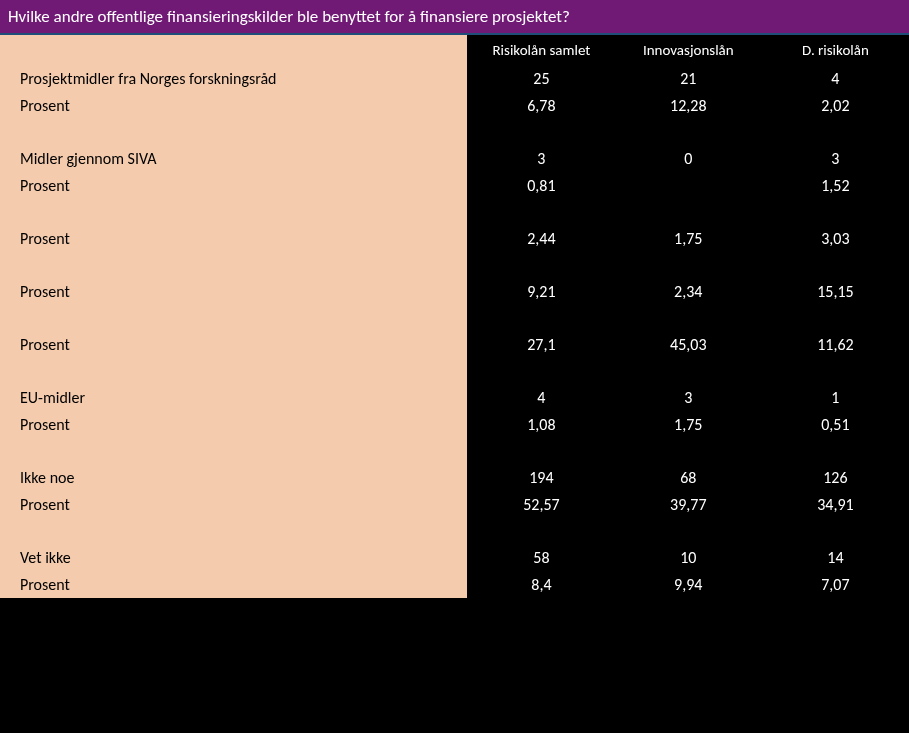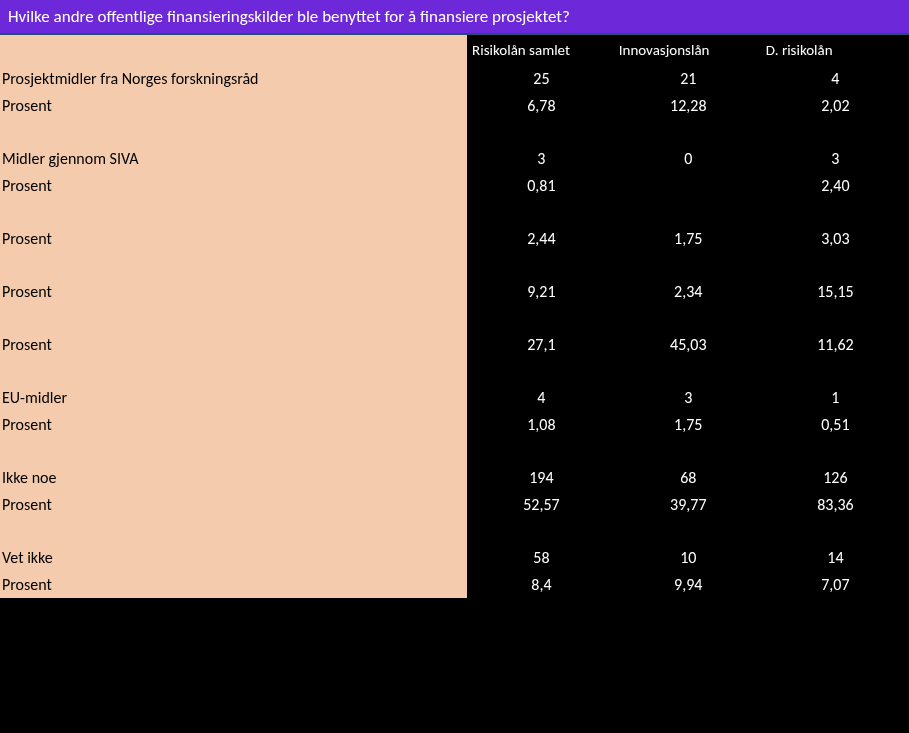--- a/index.html
+++ b/index.html
@@ -7,46 +7,47 @@
     font-family: Calibri, Arial, sans-serif;
     font-size: 16px;
     background: #000;
     width: 909px;
   }
   .table {
     width: 909px;
     border-collapse: collapse;
   }
   .header-row td {
-    background: #6d28d9;
+    background: #701a75;
     color: #fff;
     padding: 6px 8px;
     font-size: 17px;
     border-bottom: 2px solid #1f4e79;
   }
   .header-row .title {
     text-align: left;
   }
   .col-headers td {
     background: #000;
     color: #fff;
+    text-align: center;
     padding: 6px 4px;
     font-size: 15px;
     white-space: nowrap;
     overflow: hidden;
   }
   .col-headers td.label-col {
     background: #f4cbad;
     border-right: 1px solid #000;
   }
   td.label-col {
     background: #f4cbad;
     color: #000;
     text-align: left;
-    padding: 4px 2px;
+    padding: 4px 20px;
     width: 464px;
     border-right: 1px solid #000;
   }
   td.data {
     background: #000;
     color: #fff;
     text-align: center;
     padding: 4px 4px;
     width: 146px;
   }
@@ -94,21 +95,21 @@
   <tr>
     <td class="label-col">Midler gjennom SIVA</td>
     <td class="data">3</td>
     <td class="data">0</td>
     <td class="data">3</td>
   </tr>
   <tr>
     <td class="label-col">Prosent</td>
     <td class="data">0,81</td>
     <td class="data"></td>
-    <td class="data">2,40</td>
+    <td class="data">1,52</td>
   </tr>
   <tr class="spacer">
         <td class="label-col"></td>
         <td class="data"></td>
         <td class="data"></td>
         <td class="data"></td>
       </tr>
 
   <tr>
     <td class="label-col">Prosent</td>
@@ -171,21 +172,21 @@
   <tr>
     <td class="label-col">Ikke noe</td>
     <td class="data">194</td>
     <td class="data">68</td>
     <td class="data">126</td>
   </tr>
   <tr>
     <td class="label-col">Prosent</td>
     <td class="data">52,57</td>
     <td class="data">39,77</td>
-    <td class="data">83,36</td>
+    <td class="data">34,91</td>
   </tr>
   <tr class="spacer">
         <td class="label-col"></td>
         <td class="data"></td>
         <td class="data"></td>
         <td class="data"></td>
       </tr>
 
   <tr>
     <td class="label-col">Vet ikke</td>

